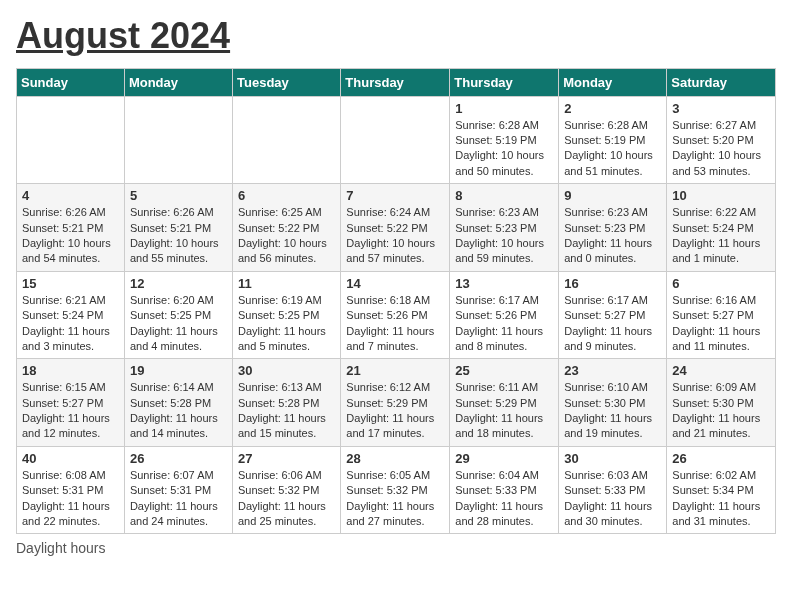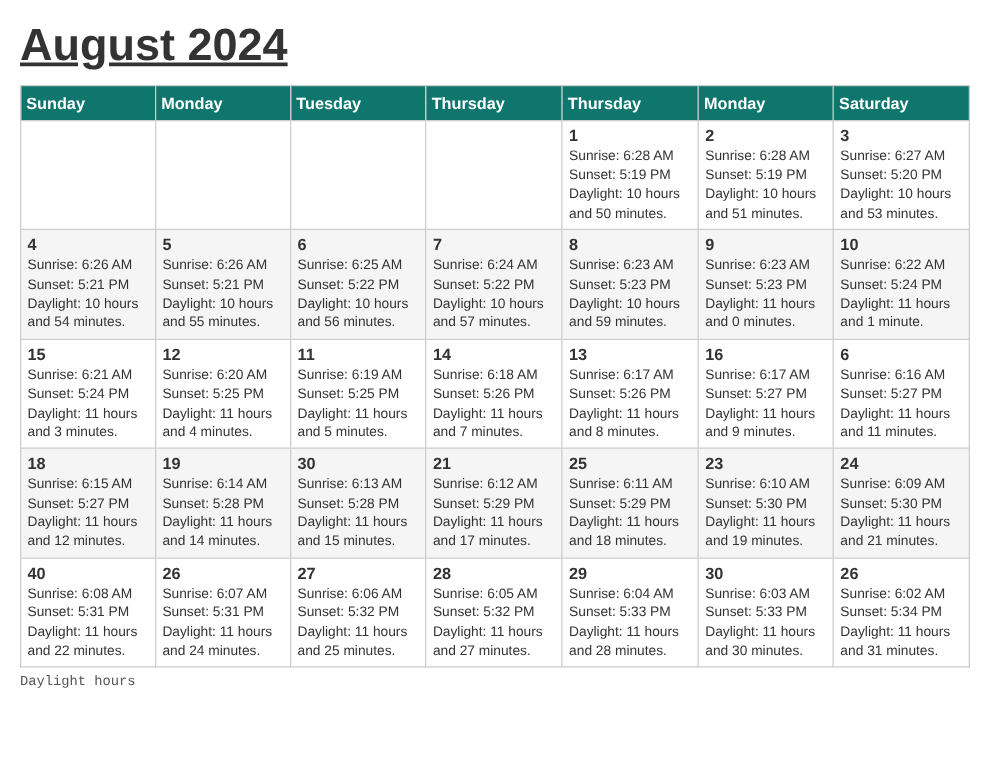--- a/index.html
+++ b/index.html
@@ -72,23 +72,22 @@
       margin-bottom: 2px;
     }
     .day-info {
       color: #333;
       font-size: 11px;
       line-height: 1.4;
     }
     .empty-cell { background: #fff !important; }
     .footer {
       margin-top: 6px;
-      font-size: 11px;
+      font-size: 14px;
       color: #555;
-      font-family: Liberation Mono, monospace;
     }
   </style>
 </head>
 <body>
 
 <div class="header-area">
   <div class="title-area">
     <div class="month-title">August 2024</div>
   </div>
 </div>

